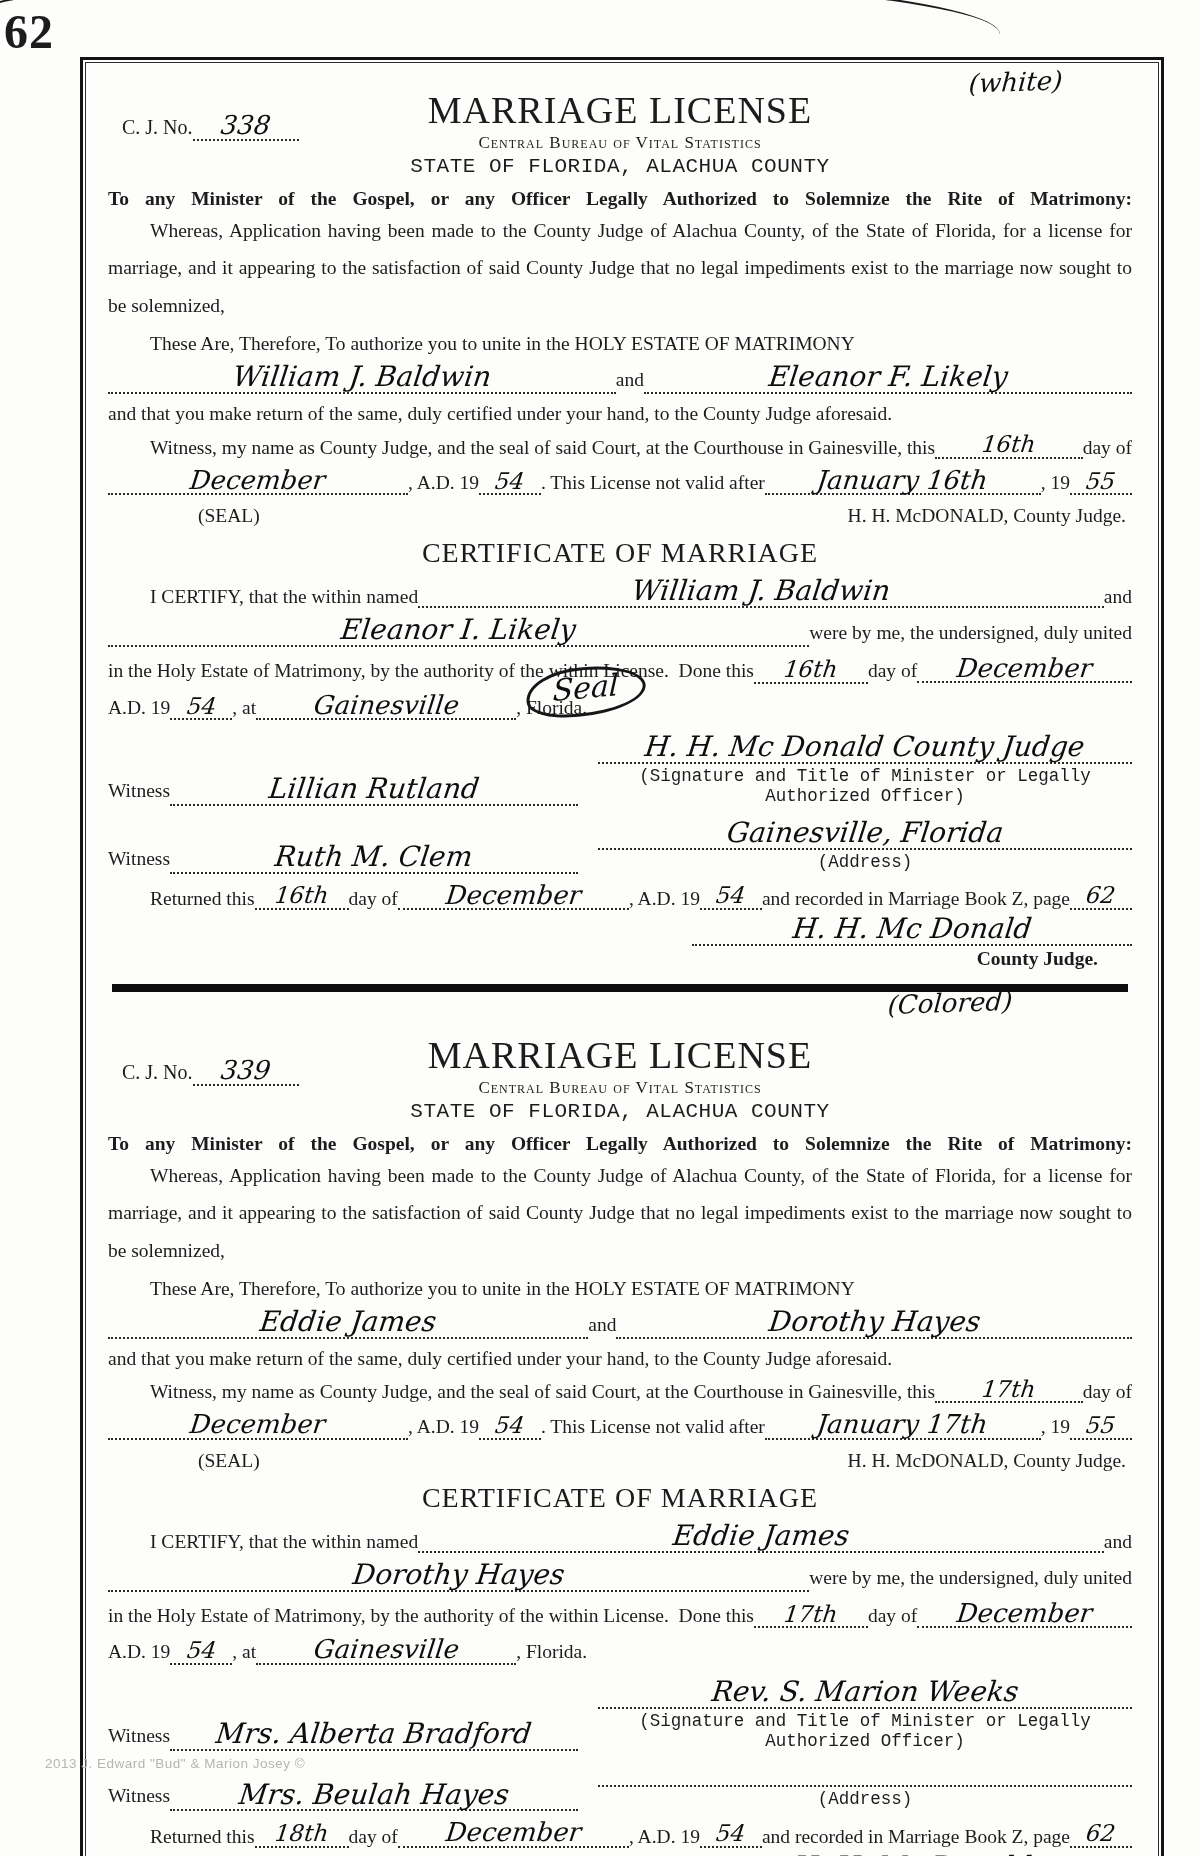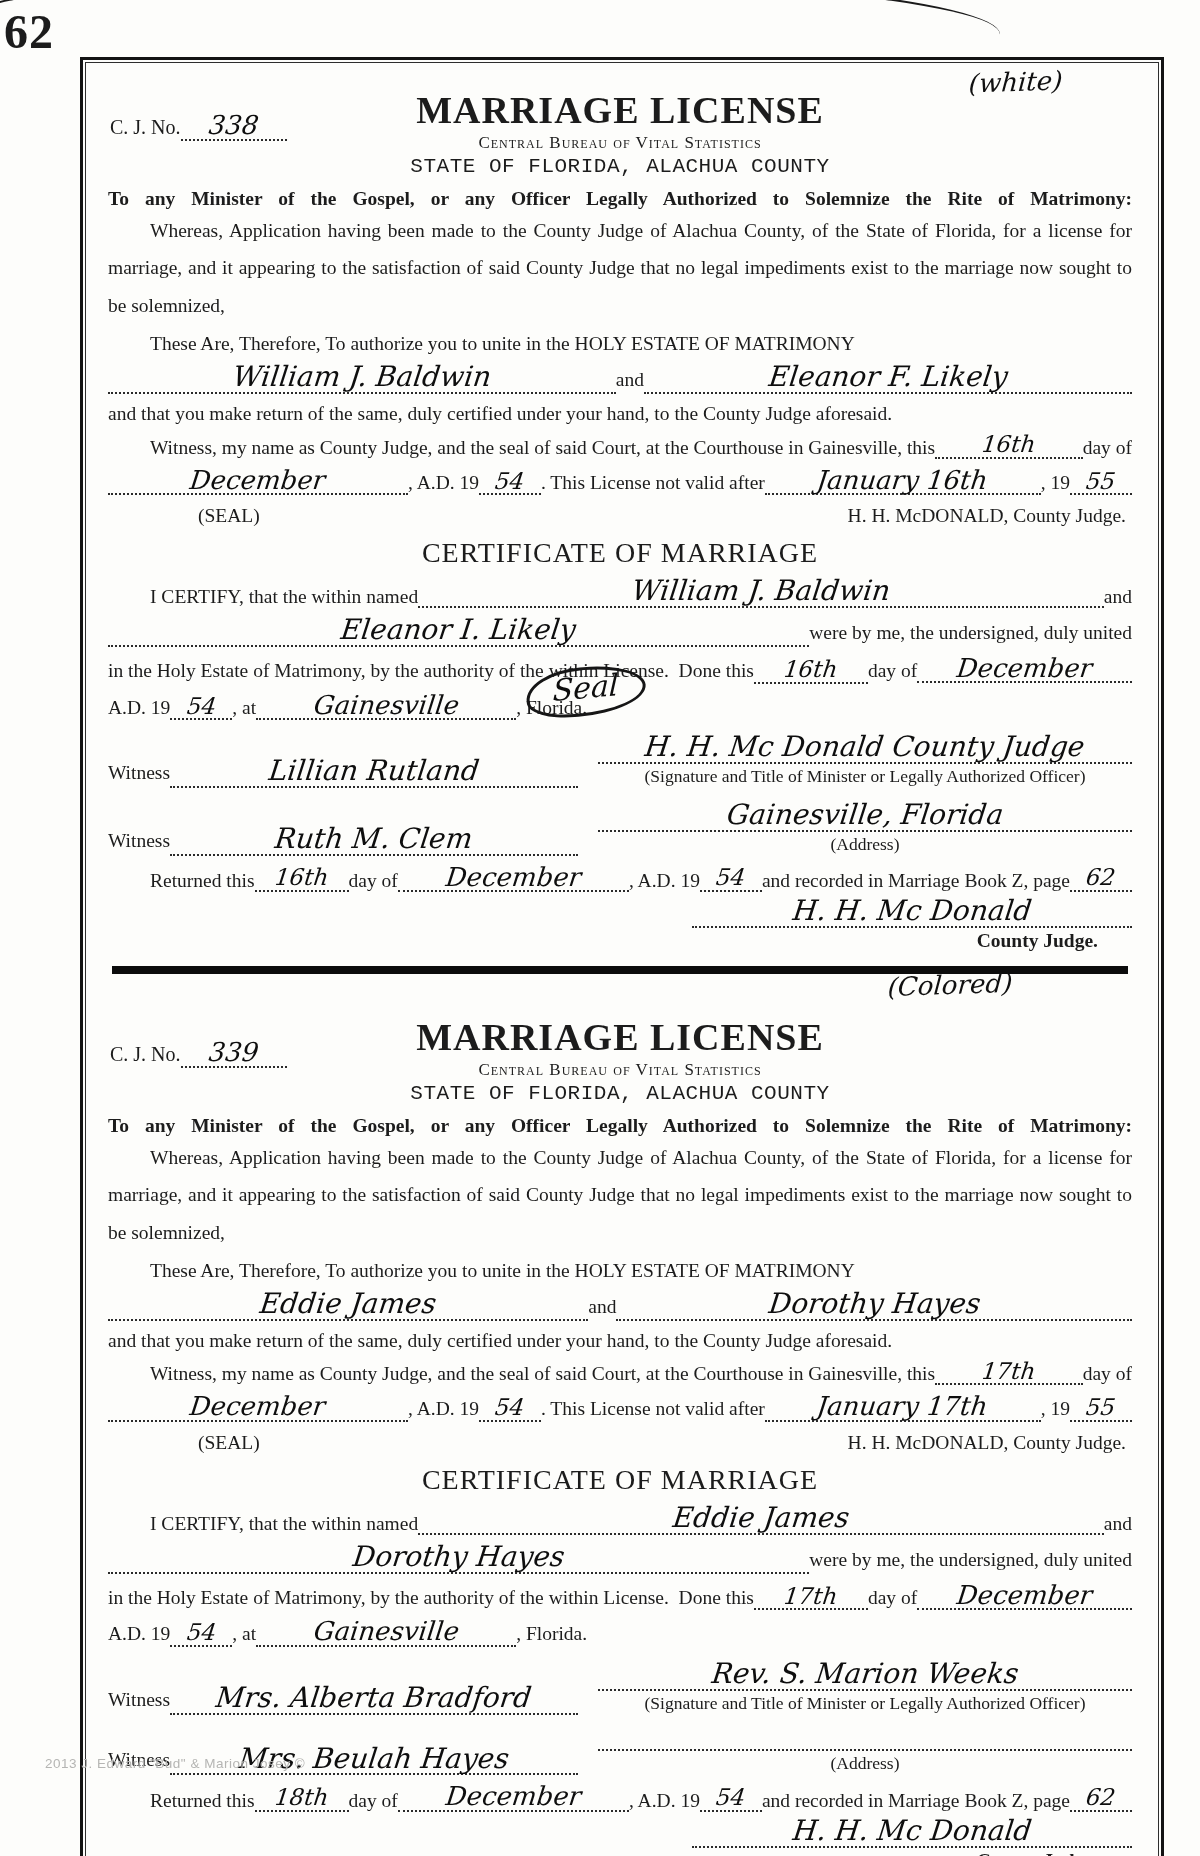--- a/index.html
+++ b/index.html
@@ -10,23 +10,23 @@
   .pagenum{position:absolute;top:4px;left:4px;font-size:48px;font-weight:bold;letter-spacing:1px;}
   .frame{position:absolute;left:80px;top:57px;width:1078px;height:1810px;border:3px solid #131313;}
   .frame-inner{position:absolute;left:2px;right:2px;top:2px;bottom:2px;border:1px solid #2e2e2e;
         padding:14px 26px 8px 22px;overflow:hidden;}
   .lic{position:relative;}
   .ann{position:absolute;font-family:"DejaVu Serif",serif;font-style:italic;font-size:26px;
         color:#101010;transform:skewX(-6deg) rotate(-2deg);white-space:nowrap;}
   .ann1{top:-10px;right:70px;}
   .ann2{top:-34px;right:120px;}
   .lic-head{position:relative;text-align:center;margin-bottom:4px;}
-  .cj{position:absolute;left:2px;top:36px;font-size:20px;display:flex;align-items:baseline;}
+  .cj{position:absolute;left:14px;top:36px;font-size:20px;display:flex;align-items:baseline;}
   .cj .fill{width:96px;}
-  .title{font-size:38px;font-weight:bold;letter-spacing:1px;line-height:1.05;padding-top:14px;}
+  .title{font-size:38px;font-weight:normal;letter-spacing:1px;line-height:1.05;padding-top:14px;}
   .bureau{font-size:17px;font-variant:small-caps;letter-spacing:1px;margin-top:2px;}
   .statecounty{font-size:21px;letter-spacing:0.5px;margin-top:2px;font-family:Liberation Mono, monospace;}
   .salutation{font-weight:bold;font-size:19.5px;margin:10px 0 2px;text-align:justify;text-align-last:justify;}
   .para{font-size:19.5px;line-height:1.92;text-align:justify;margin:2px 0;text-indent:42px;}
   .para b,.line b{font-weight:normal;}
   .line{display:flex;align-items:baseline;font-size:19.5px;margin-top:9px;}
   .t{white-space:pre;}
   .indent{padding-left:42px;align-items:flex-end;}
   .fill{border-bottom:2px dotted #2a2a2a;text-align:center;padding:0 5px 1px;line-height:1.0;}
   .grow{flex:1 1 auto;}
@@ -40,21 +40,21 @@
   .certtitle{text-align:center;font-weight:normal;font-size:28px;letter-spacing:1px;margin-top:10px;}
   .adline{position:relative;}
   .seal-scribble{position:absolute;left:418px;top:-26px;border:3px solid #161616;
         border-radius:48% 52% 60% 40% / 62% 48% 55% 38%;padding:4px 24px 10px;transform:rotate(-5deg);}
   .seal-scribble .hw{font-size:30px;}
   .wrow{display:flex;align-items:flex-end;margin-top:14px;font-size:19.5px;}
   .wleft{display:flex;align-items:center;flex:0 0 470px;}
   .wleft .fill{flex:1;}
   .wright{display:flex;flex-direction:column;flex:1;margin-left:20px;}
   .wright .fill{width:100%;box-sizing:border-box;}
-  .caption{text-align:center;font-size:17.5px;margin-top:2px;min-height:22px;}
+  .caption{text-align:center;font-size:17.5px;margin-top:2px;min-height:22px;font-family:Liberation Mono, monospace;}
   .sigrow{display:flex;justify-content:flex-end;margin-top:6px;}
   .sigblock{width:440px;display:flex;flex-direction:column;}
   .sigblock .fill{width:100%;box-sizing:border-box;}
   .cjudge{text-align:right;font-size:19.5px;padding-right:34px;margin-top:2px;font-weight:bold;}
   .divider{height:8px;background:#0c0c0c;margin:14px 4px 30px;}
   .watermark{position:absolute;left:45px;top:1756px;font-family:"Liberation Sans",sans-serif;
         font-size:13.5px;color:#b5b5b3;letter-spacing:0.5px;}
   .w50{width:52px;}.w80{width:84px;}.w100{width:104px;}.w240{width:250px;}.w280{width:290px;}
 </style>
 </head>

